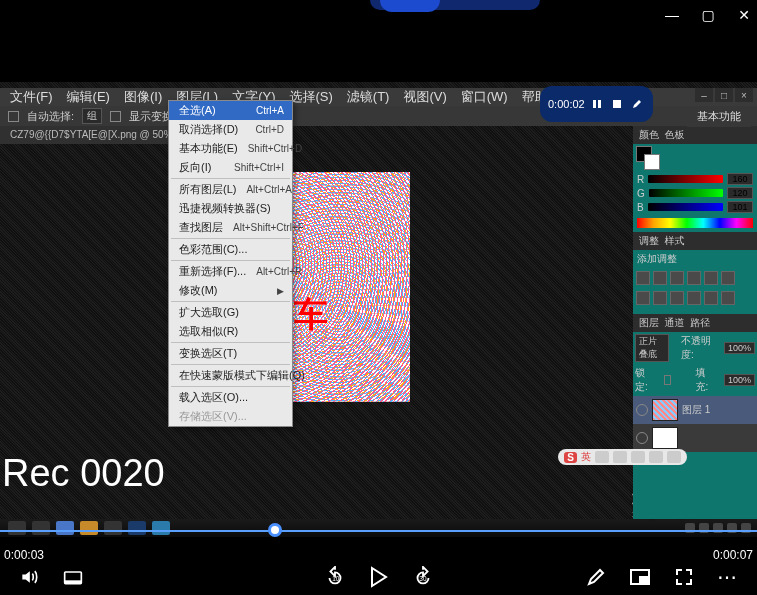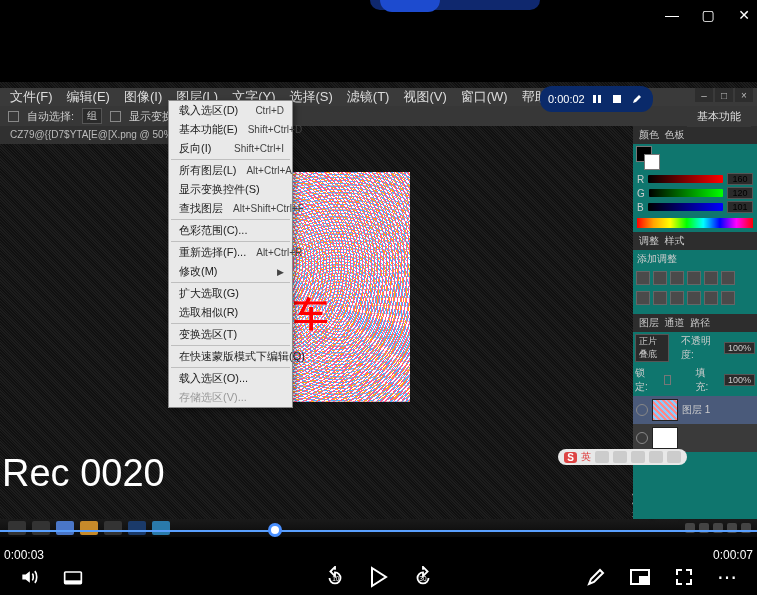--- a/index.html
+++ b/index.html
@@ -51,21 +51,21 @@
   .dropdown { position:absolute; top:18px; left:168px; width:125px; background:#e9e9e9; border:1px solid #8a8a8a; box-shadow:2px 2px 6px rgba(0,0,0,.4); z-index:30; font-size:11px; color:#222;}
   .dropdown .row { display:flex; justify-content:space-between; align-items:center; padding:2px 8px 2px 10px; white-space:nowrap; cursor:pointer;}
   .dropdown .row.sel { background:#316ac5; color:#fff;}
   .dropdown .row.dis { color:#999;}
   .dropdown hr { border:none; border-top:1px solid #bfbfbf; margin:1px 2px;}
   .dropdown .sc { font-size:10px; color:#444; margin-left:10px;}
   .dropdown .row.sel .sc{color:#fff;}
   .dropdown .arrow{font-size:9px;color:#444;}
 
   
-  .rec-pill { position:absolute; top:4px; left:540px; height:26px; background:#0a2a6a; border-radius:12px; display:flex; align-items:center; gap:4px; padding:0 8px; z-index:40;}
+  .rec-pill { position:absolute; top:4px; left:540px; height:36px; background:#0a2a6a; border-radius:12px; display:flex; align-items:center; gap:4px; padding:0 8px; z-index:40;}
   .rec-pill span{color:#fff;font-size:11px;}
   .rec-pill .btn{width:16px;height:16px;display:flex;align-items:center;justify-content:center;cursor:pointer;}
 
   
   .panels { position:absolute; top:44px; right:0; width:124px; bottom:18px; background:#0f766e; z-index:7; font-size:10px;}
   .panel-hdr { background:#2d2d2d; padding:2px 6px; color:#ccc;}
   .swatch-big { height:28px; display:flex; gap:2px; align-items:center; padding:3px;}
   .swatch-big .dbl{position:relative;width:24px;height:24px;}
   .swatch-big .dbl .a{position:absolute;top:0;left:0;width:16px;height:16px;background:#000;border:1px solid #777;}
   .swatch-big .dbl .b{position:absolute;bottom:0;right:0;width:16px;height:16px;background:#fff;border:1px solid #777;}
@@ -152,39 +152,43 @@
   </div>
   <div class="ps-opts-right">基本功能</div>
 
   <div class="ps-tab">CZ79@{{D7$YTA[E@[X.png @ 50% (图层 1, RGB/8)</div>
 
   <div class="canvas">
     <span class="glyph" style="top:120px;left:90px;">火车</span>
   </div>
 
   <div class="dropdown" id="dd">
-      <div class="row">
-        <span>载入选区(D)</span>
+      <div class="row sel">
+        <span>全选(A)</span>
+        <span class="sc">Ctrl+A</span>
+      </div>
+      <div class="row">
+        <span>取消选择(D)</span>
         <span class="sc">Ctrl+D</span>
       </div>
       <div class="row">
         <span>基本功能(E)</span>
         <span class="sc">Shift+Ctrl+D</span>
       </div>
       <div class="row">
         <span>反向(I)</span>
         <span class="sc">Shift+Ctrl+I</span>
       </div>
       <hr>
       <div class="row">
         <span>所有图层(L)</span>
         <span class="sc">Alt+Ctrl+A</span>
       </div>
       <div class="row">
-        <span>显示变换控件(S)</span>
+        <span>迅捷视频转换器(S)</span>
       </div>
       <div class="row">
         <span>查找图层</span>
         <span class="sc">Alt+Shift+Ctrl+F</span>
       </div>
       <hr>
       <div class="row">
         <span>色彩范围(C)...</span>
       </div>
       <hr>

